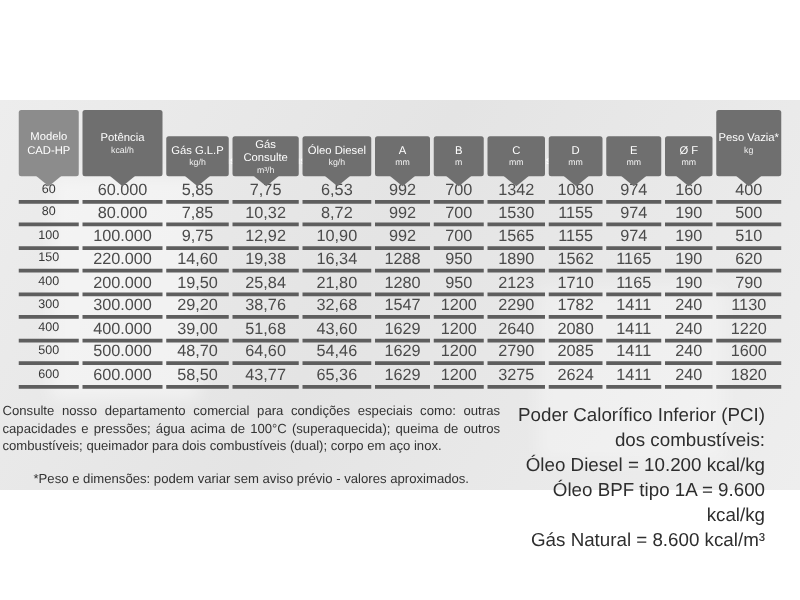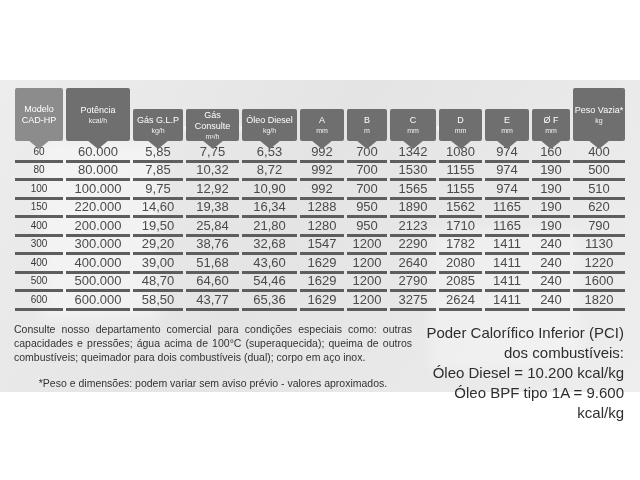--- a/index.html
+++ b/index.html
@@ -62,21 +62,21 @@
   .body-grid { margin-top:3px; grid-auto-rows:18.5px; position:relative; z-index:1; }
   .cell {
     display:flex; align-items:center; justify-content:center;
     font-size:13px; color:#4b4b4b;
     border-bottom:3px solid #5e5e5e;
     line-height:14px;
   }
   .cell.model { font-weight:normal; color:#383838; font-size:10px; }
 
   .footer {
-    position:absolute; left:14px; top:243px; width:610px;
+    position:absolute; left:2px; top:243px; width:610px;
     display:flex; justify-content:space-between;
   }
   .note-block { width:398px; font-size:10.5px; color:#333333; text-align:justify; line-height:1.33; }
   .footnote { margin-top:12px; text-align:center; }
   .pci-block { width:202px; font-size:15px; color:#2e2e2e; text-align:right; line-height:1.33; }
 </style>
 </head>
 <body>
 
 <div class="page">
@@ -258,16 +258,17 @@
 
     <div class="footer">
       <div class="note-block">
         <div>Consulte nosso departamento comercial para condições especiais como: outras capacidades e pressões; água acima de 100°C (superaquecida); queima de outros combustíveis; queimador para dois combustíveis (dual); corpo em aço inox.</div>
         <div class="footnote">*Peso e dimensões: podem variar sem aviso prévio - valores aproximados.</div>
       </div>
       <div class="pci-block">
         <div>Poder Calorífico Inferior (PCI) dos combustíveis:</div>
         <div>Óleo Diesel = 10.200 kcal/kg</div>
         <div>Óleo BPF tipo 1A = 9.600 kcal/kg</div>
+        <div>Gás Natural = 8.600 kcal/m³</div>
       </div>
     </div>
   </div>
 </div>
 
 </body></html>

